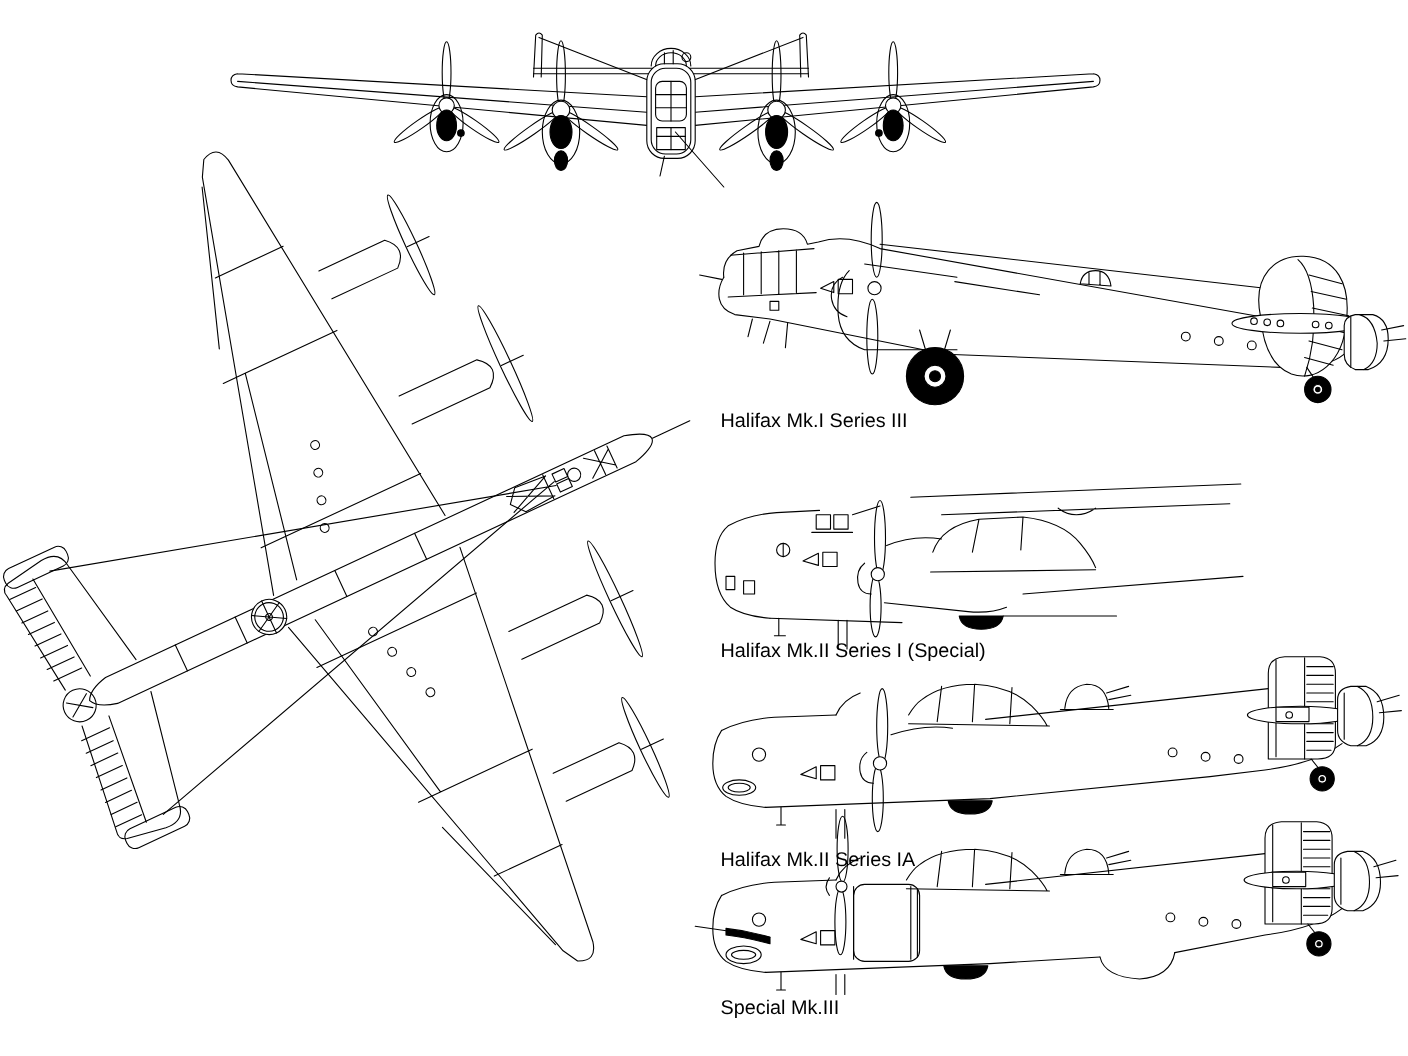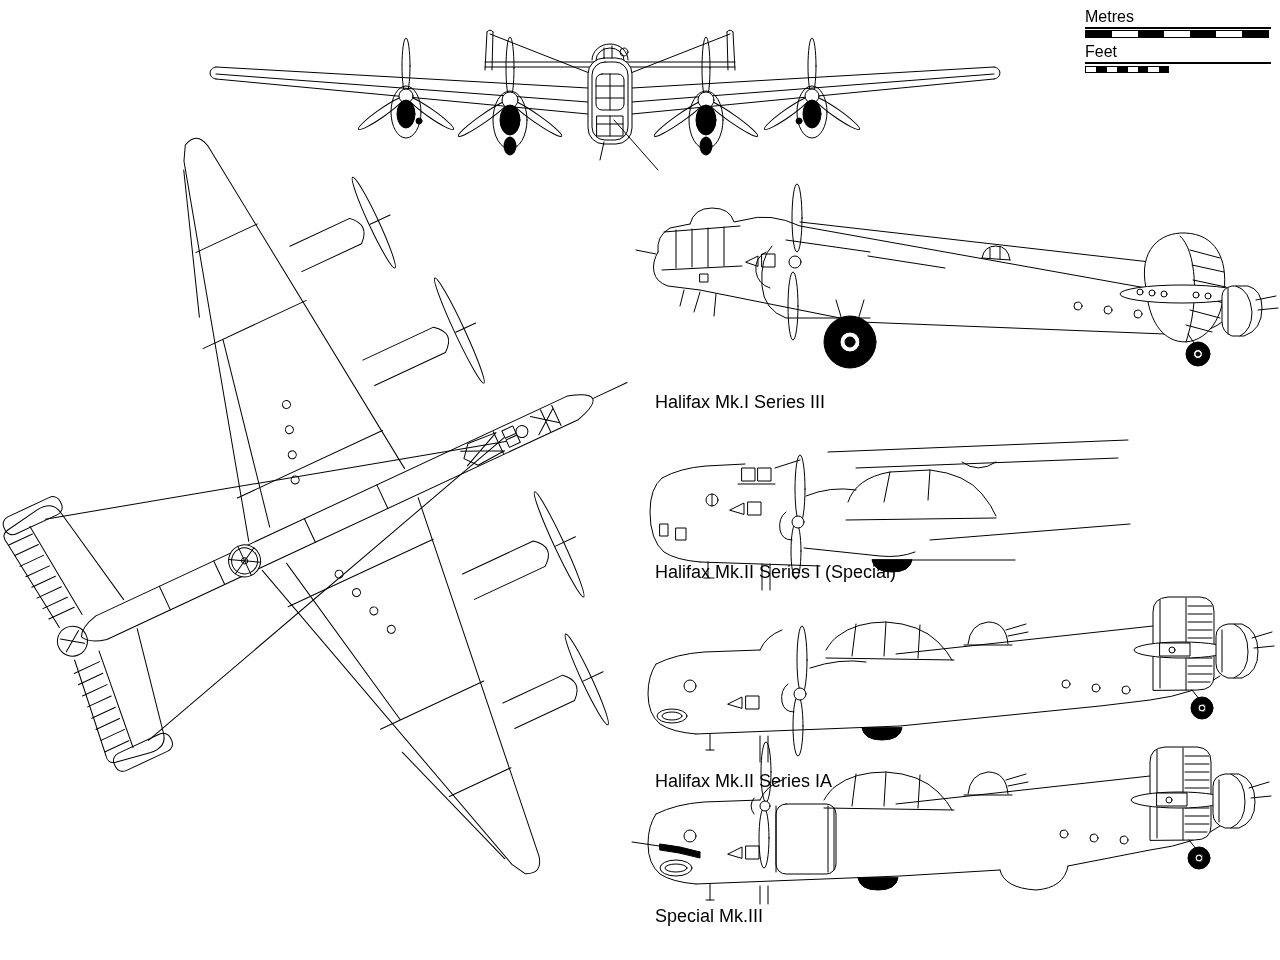--- a/index.html
+++ b/index.html
@@ -317,25 +317,19 @@
       <circle cx="1199" cy="858" r="4" class="wht"></circle>
       <circle cx="1199" cy="858" r="1.8" class="blk"></circle>
 
       <circle cx="1064" cy="834" r="4"></circle>
           <circle cx="1094" cy="838" r="4"></circle>
           <circle cx="1124" cy="840" r="4"></circle>
     </g>
   </g>
 </svg>
 
-<div id="scale-legend">
-  <div class="scale-word">Metres</div>
-  <div id="metres-bar" class="bar"></div>
-  <div class="scale-word mt4">Feet</div>
-  <div id="feet-bar" class="bar"></div>
-</div>
-
-<div class="halifax-label" style="left:655px;top:392px">Halifax Mk.I Series III</div>
-<div class="halifax-label" style="left:655px;top:562px">Halifax Mk.II Series I (Special)</div>
+
+<div class="halifax-label" style="left:655px;top:372px">Halifax Mk.I Series III</div>
+<div class="halifax-label" style="left:655px;top:581px">Halifax Mk.II Series I (Special)</div>
 <div class="halifax-label" style="left:655px;top:771px">Halifax Mk.II Series IA</div>
 <div class="halifax-label" style="left:655px;top:906px">Special Mk.III</div>
 
 </div>
 
 </body></html>

